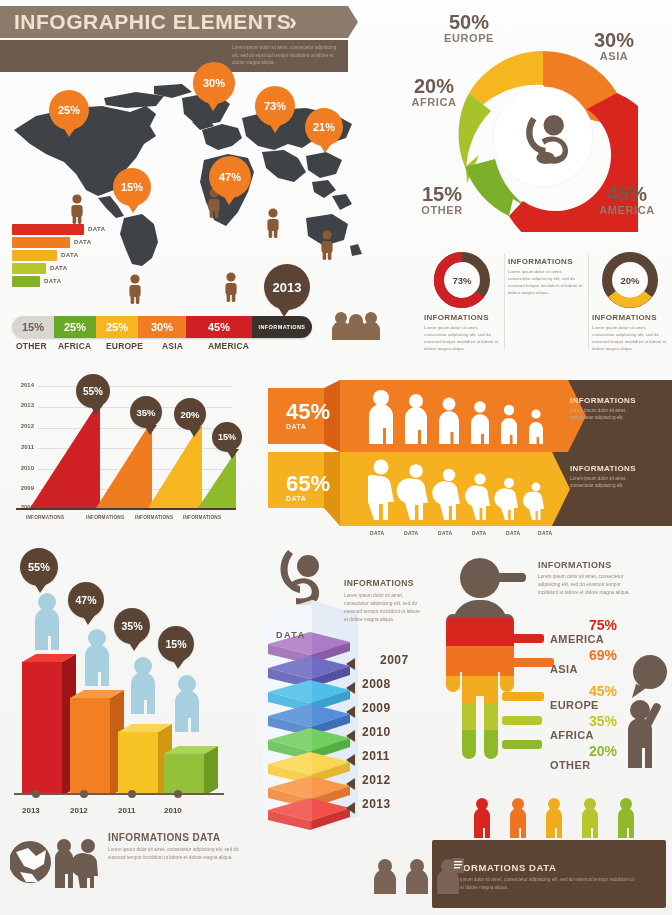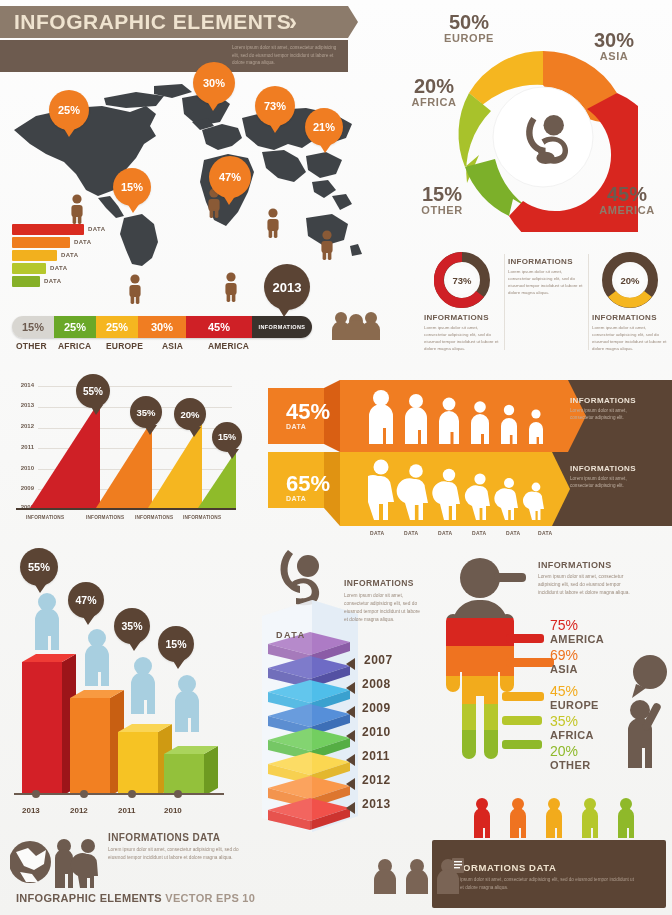--- a/index.html
+++ b/index.html
@@ -97,21 +97,21 @@
   .tw-year{position:absolute;font-size:12px;font-weight:bold;color:#5b4434;letter-spacing:.5px;}
   .tw-tri{position:absolute;width:0;height:0;border-top:6px solid transparent;
           border-bottom:6px solid transparent;border-right:9px solid #5b4434;}
   .tw-info-t{position:absolute;font-size:8.5px;font-weight:bold;color:#6d5b4f;letter-spacing:.4px;}
   .tw-info-b{position:absolute;font-size:4.8px;line-height:1.65;color:#9b8b7d;width:78px;}
   .tw-data{position:absolute;font-size:9px;font-weight:bold;color:#6d5b4f;letter-spacing:1.5px;}
 
   
   #human{left:432px;top:556px;width:240px;height:230px;}
   .hm-row{position:absolute;}
-  .hm-pct{font-size:14px;font-weight:normal;line-height:1.05;}
+  .hm-pct{font-size:14px;font-weight:bold;line-height:1.05;margin-left:39px;}
   .hm-reg{font-size:11px;font-weight:bold;color:#6d5b4f;letter-spacing:.4px;line-height:1.1;}
   .hm-info-t{position:absolute;left:106px;top:4px;font-size:9px;font-weight:bold;color:#6d5b4f;letter-spacing:.4px;}
   .hm-info-b{position:absolute;left:106px;top:17px;width:94px;font-size:4.8px;line-height:1.62;color:#9b8b7d;}
 
   
   #footpanel{left:432px;top:840px;width:234px;height:68px;background:#5b4434;border-radius:2px;}
   .fp-title{position:absolute;left:14px;top:22px;font-size:9.5px;font-weight:bold;color:#efe3cf;letter-spacing:.6px;}
   .fp-body{position:absolute;left:14px;top:36px;width:200px;font-size:4.6px;line-height:1.7;color:#b09f90;}
 
   
@@ -584,21 +584,21 @@
 
     <polygon points="12,16 62,0 62,232 12,218" fill="#ffffff" opacity="0.22"></polygon>
     <polygon points="62,0 108,14 108,216 62,232" fill="#ffffff" opacity="0.12"></polygon>
   </svg>
   <div class="tw-data" style="left:36px;top:82px;">DATA</div>
 
   <div class="tw-info-t" style="left:104px;top:30px;">INFORMATIONS</div>
   <div class="tw-info-b" style="left:104px;top:44px;">Lorem ipsum dolor sit amet, consectetur adipisicing elit, sed do eiusmod tempor incididunt ut labore et dolore magna aliqua.</div>
 
   <div class="tw-tri" style="left:106px;top:110px;"></div>
-  <div class="tw-year" style="left:124px;top:105px;">2007</div>
+  <div class="tw-year" style="left:140px;top:105px;">2007</div>
   <div class="tw-tri" style="left:106px;top:134px;"></div>
   <div class="tw-year" style="left:122px;top:129px;">2008</div>
   <div class="tw-tri" style="left:106px;top:158px;"></div>
   <div class="tw-year" style="left:122px;top:153px;">2009</div>
   <div class="tw-tri" style="left:106px;top:182px;"></div>
   <div class="tw-year" style="left:122px;top:177px;">2010</div>
   <div class="tw-tri" style="left:106px;top:206px;"></div>
   <div class="tw-year" style="left:122px;top:201px;">2011</div>
   <div class="tw-tri" style="left:106px;top:230px;"></div>
   <div class="tw-year" style="left:122px;top:225px;">2012</div>
@@ -697,24 +697,20 @@
       <path d="M6,16 L18,12 L26,20 L36,14 L34,28 L24,34 L14,30 Z" fill="#fbfbfa"></path>
       <path d="M10,36 L22,38 L28,46 L16,46 Z" fill="#fbfbfa"></path>
       <circle cx="54" cy="10" r="7"></circle>
         <path d="M45,52 V22 a9,9 0 0 1 18,0 V52 h-5 V38 h-3 V52 Z"></path>
       <circle cx="78" cy="10" r="7"></circle>
         <path d="M78,18 a9,9 0 0 1 9,9 L88,40 H84 V52 h-4 V42 h-3 V52 H70 L68,40 a9,9 0 0 1 9,-22 Z"></path>
     </g>
   </svg>
   <div class="bl-title">INFORMATIONS DATA</div>
   <div class="bl-body">Lorem ipsum dolor sit amet, consectetur adipisicing elit, sed do eiusmod tempor incididunt ut labore et dolore magna aliqua.</div>
-  <div class="bl-tag">
-    <span>INFOGRAPHIC ELEMENTS</span>
-    <span class="light">VECTOR EPS 10</span>
-  </div>
 </div>
 
 <svg class="abs" style="left:372px;top:856px;" width="92" height="40">
   <g fill="#7a6455">
     <circle cx="13" cy="10" r="7"></circle>
       <path d="M2,38 V24 a11,11 0 0 1 22,0 V38 Z"></path>
     <circle cx="45" cy="10" r="7"></circle>
       <path d="M34,38 V24 a11,11 0 0 1 22,0 V38 Z"></path>
     <circle cx="76" cy="10" r="7"></circle>
       <path d="M65,38 V24 a11,11 0 0 1 22,0 V38 Z"></path>

